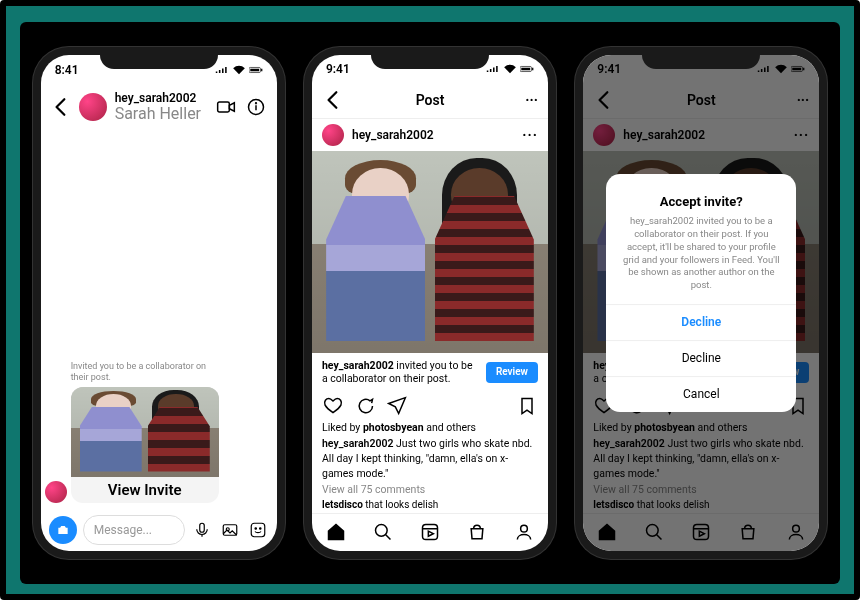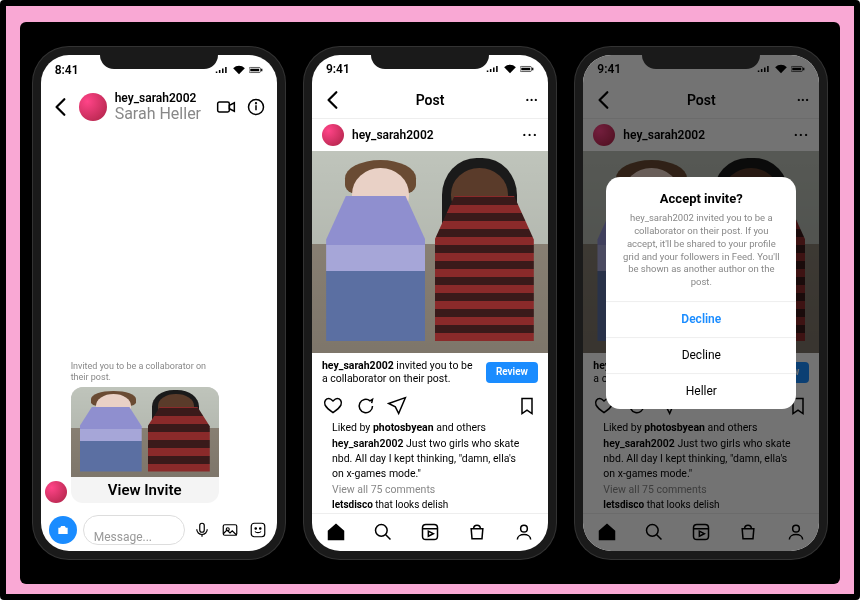--- a/index.html
+++ b/index.html
@@ -6,21 +6,21 @@
   body {
     font-family: -apple-system, BlinkMacSystemFont, "Segoe UI", Roboto, Helvetica, Arial, sans-serif;
     background: #fff;
     width: 860px;
     height: 600px;
     overflow: hidden;
   }
   .outer {
     width: 860px;
     height: 600px;
-    background: #f9a8d4;
+    background: #0f766e;
     border: 6px solid #000;
     border-radius: 4px;
     padding: 16px 14px 10px 14px;
     display: flex;
     flex-direction: column;
   }
   .stage {
     flex: 1;
     background: #000;
     border-radius: 6px;
@@ -170,21 +170,21 @@
   }
   .cam-btn svg{ width:14px;height:14px;fill:#fff;stroke:none; }
   .compose-field{
     flex:1;
     height:30px;
     border:1px solid #ddd;
     border-radius:16px;
     padding:0 10px;
     font-size:12px;
     color:#999;
-    display:flex;align-items:flex-end;
+    display:flex;align-items:center;
   }
   .compose-icons { display:flex; gap:6px; }
   .compose-icons svg { width:18px;height:18px;stroke:#000;fill:none;stroke-width:1.6; }
 
   
   .post-author {
     height:36px;display:flex;align-items:center;padding:0 10px;gap:8px;
   }
   .post-author .uname{ font-size:12px;font-weight:600;flex:1; }
   .post-author .more{ font-size:14px;font-weight:700; letter-spacing:1px; }
@@ -208,21 +208,21 @@
   .review-btn{
     background:#1a8cff;color:#fff;
     font-size:10px;font-weight:600;
     padding:4px 10px;border-radius:4px;
   }
   .post-actions{
     height:32px;display:flex;align-items:center;padding:0 10px;gap:10px;
   }
   .post-actions .spacer{flex:1;}
   .post-actions svg{width:20px;height:20px;stroke:#000;fill:none;stroke-width:1.8;}
-  .post-meta{ padding:0 20px; font-size:10.5px; line-height:1.4; }
+  .post-meta{ padding:0 10px; font-size:10.5px; line-height:1.4; }
   .post-meta .likes{ display:block;margin-bottom:2px; }
   .post-meta .caption b{ font-weight:600; }
   .post-meta .viewall{ color:#888;margin-top:2px;display:block; }
   .post-meta .comment { font-size:10px; }
 
   .bottom-nav{
     height:42px;
     border-top:1px solid #eee;
     display:flex;
     align-items:center;
@@ -238,21 +238,21 @@
   .modal{
     position:absolute;
     left:50%;top:48%;transform:translate(-50%,-50%);
     width:190px;
     background:#fff;
     border-radius:14px;
     z-index:45;
     text-align:center;
     overflow:hidden;
   }
-  .modal .m-title{ font-size:13px;font-weight:700;padding:14px 14px 6px; }
+  .modal .m-title{ font-size:13px;font-weight:700;padding:20px 14px 6px; }
   .modal .m-body{ font-size:9.5px;color:#888;padding:0 16px 12px;line-height:1.35; }
   .modal .m-btn{
     border-top:1px solid #eee;
     height:36px;display:flex;align-items:center;justify-content:center;
     font-size:12px;
   }
   .modal .accept{ color:#1a8cff;font-weight:600; }
   .modal .decline,.modal .cancel{ color:#000;text-align:right; }
 
   
@@ -642,20 +642,20 @@
               </svg>
             </div>
         </div>
 
         <div class="dim-overlay"></div>
         <div class="modal">
           <div class="m-title">Accept invite?</div>
           <div class="m-body">hey_sarah2002 invited you to be a collaborator on their post. If you accept, it'll be shared to your profile grid and your followers in Feed. You'll be shown as another author on the post.</div>
           <div class="m-btn accept">Decline</div>
           <div class="m-btn decline">Decline</div>
-          <div class="m-btn cancel">Heller</div>
+          <div class="m-btn cancel">Cancel</div>
         </div>
       </div>
     </div>
 
   </div>
 
 </div>
 
 </body></html>

